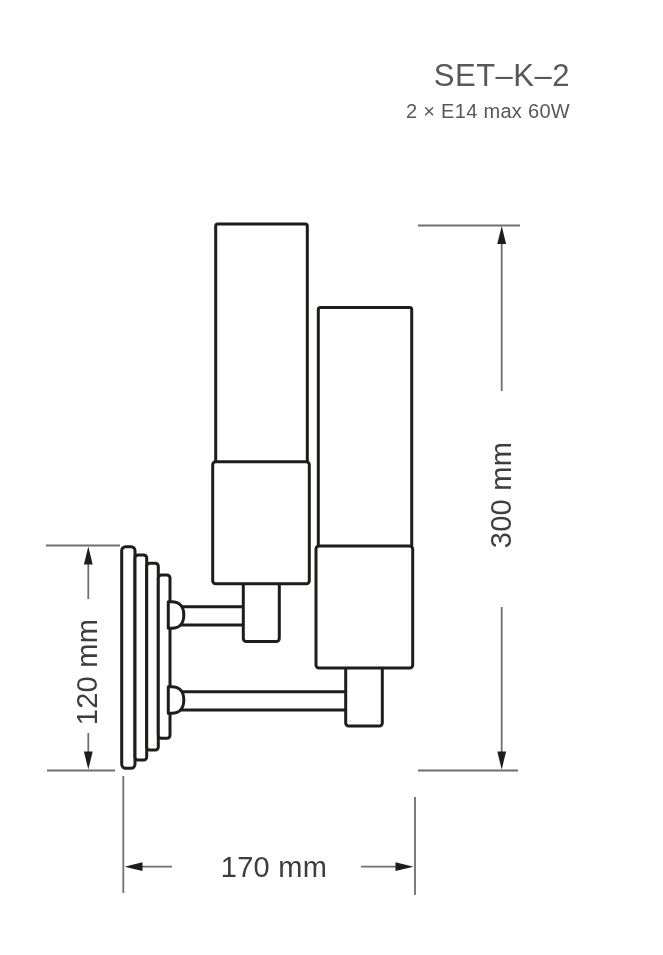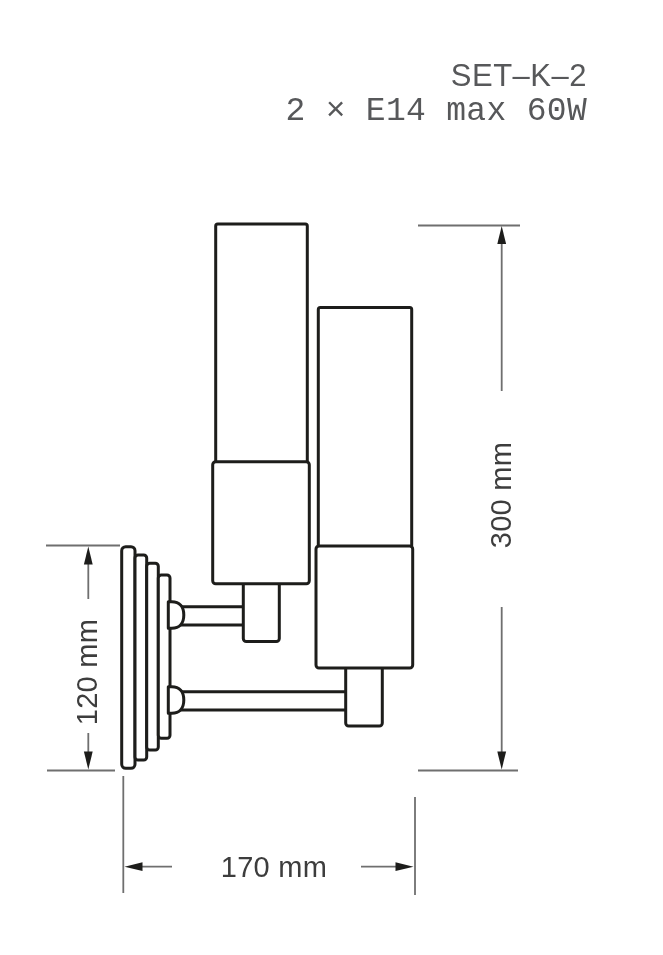--- a/index.html
+++ b/index.html
@@ -7,35 +7,34 @@
     position: relative;
     width: 663px;
     height: 955px;
     background: #ffffff;
     font-family: "Liberation Sans", sans-serif;
     overflow: hidden;
   }
   .header {
     position: absolute;
     top: 58px;
-    right: 76px;
+    right: 93px;
     text-align: right;
     color: #57585a;
     font-weight: 400;
   }
   .header .title {
     font-size: 31px;
     line-height: 36px;
     letter-spacing: 0.5px;
   }
   .header .subtitle {
-    font-size: 33px;
+    font-size: 20px;
     line-height: 35px;
     letter-spacing: 0.3px;
-    font-family: Liberation Mono, monospace;
   }
   svg.diagram {
     position: absolute;
     left: 0;
     top: 0;
   }
   .outline {
     fill: #ffffff;
     stroke: #1d1d1b;
     stroke-width: 3;

